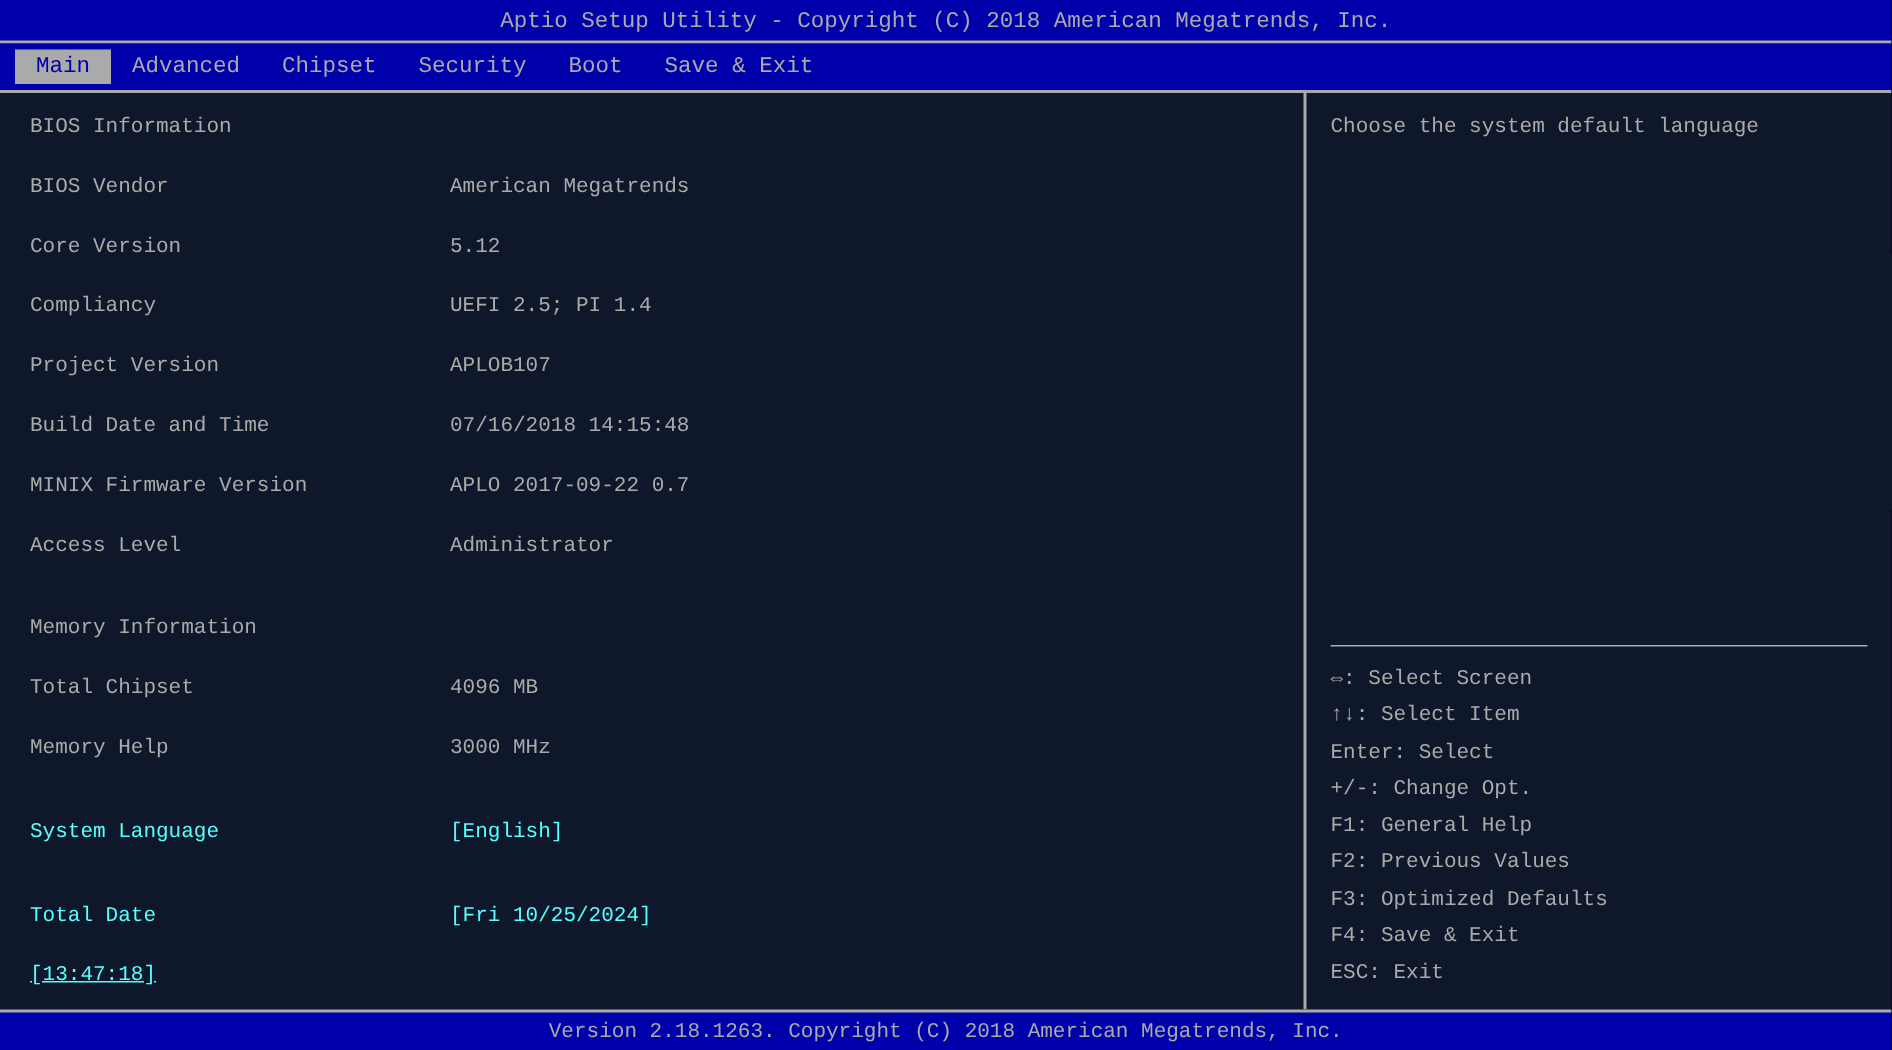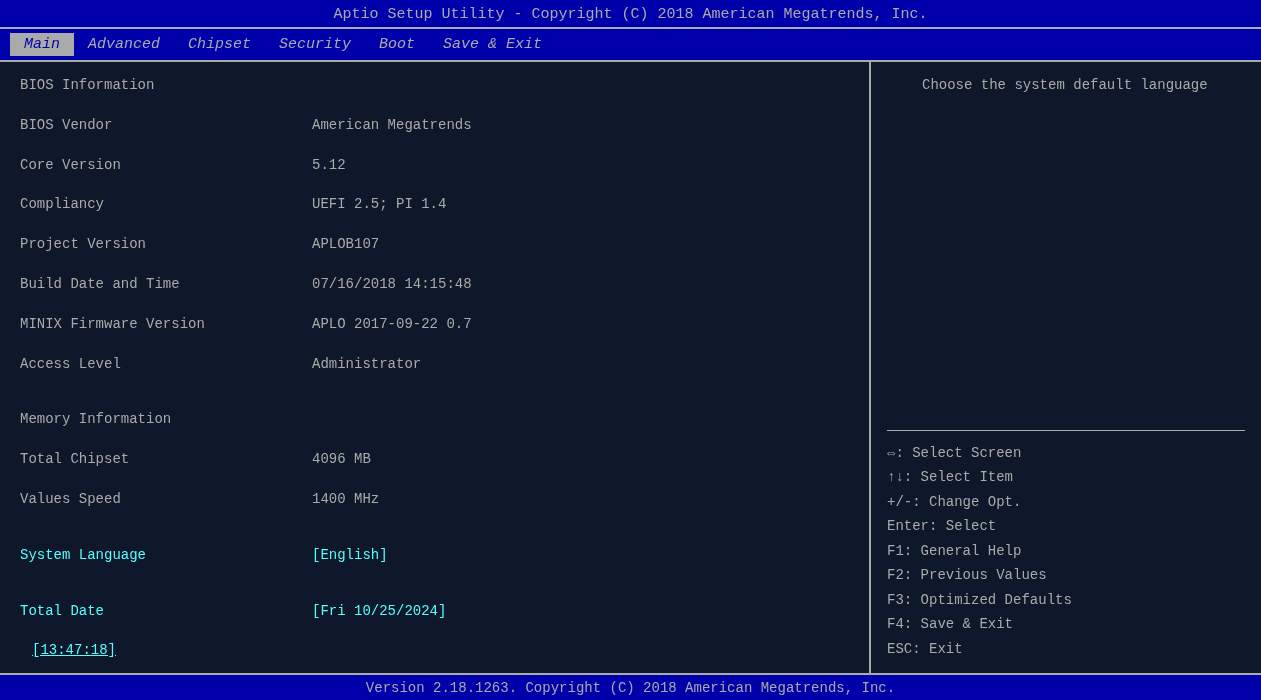--- a/index.html
+++ b/index.html
@@ -43,21 +43,20 @@
       padding: 4px 10px;
       gap: 0px;
       border-bottom: 2px solid #aaaaaa;
     }
 
     .menu-item {
       color: #aaaaaa;
       font-size: 15px;
       padding: 3px 14px;
       cursor: pointer;
-      font-style: italic;
     }
 
     .menu-item.active {
       background-color: #aaaaaa;
       color: #0000aa;
     }
 
     
     .content-area {
       display: flex;
@@ -88,41 +87,39 @@
       width: 280px;
       flex-shrink: 0;
     }
 
     .info-label.highlight {
       color: #55ffff;
     }
 
     .info-value {
       color: #aaaaaa;
-      margin-left: 12px;
     }
 
     .section-gap {
       height: 14px;
     }
 
     
     .right-panel {
       width: 390px;
       padding: 12px 16px;
       display: flex;
       flex-direction: column;
     }
 
     .help-text {
       color: #aaaaaa;
       font-size: 14px;
       line-height: 1.6;
       flex: 1;
-      margin-left: 35px;
     }
 
     .divider {
       border: none;
       border-top: 1px solid #aaaaaa;
       margin: 10px 0;
     }
 
     .key-help {
       color: #aaaaaa;
@@ -198,22 +195,22 @@
       <div class="section-gap"></div>
 
       <div class="info-row">
         <span class="info-label">Memory Information</span>
       </div>
       <div class="info-row">
         <span class="info-label">Total Chipset</span>
         <span class="info-value">4096 MB</span>
       </div>
       <div class="info-row">
-        <span class="info-label">Values Speed</span>
-        <span class="info-value">1400 MHz</span>
+        <span class="info-label">Memory Help</span>
+        <span class="info-value">3000 MHz</span>
       </div>
 
       <div class="section-gap"></div>
 
       <div class="info-row">
         <span class="info-label highlight">System Language</span>
         <span class="info-value" style="color:#55ffff;">[English]</span>
       </div>
 
       <div class="section-gap"></div>
@@ -228,22 +225,22 @@
       </div>
 
     </div>
 
     <div class="right-panel">
       <div class="help-text">Choose the system default language</div>
       <hr class="divider">
       <div class="key-help">
         <div>⇔: Select Screen</div>
         <div>↑↓: Select Item</div>
+        <div>Enter: Select</div>
         <div>+/-: Change Opt.</div>
-        <div>Enter: Select</div>
         <div>F1: General Help</div>
         <div>F2: Previous Values</div>
         <div>F3: Optimized Defaults</div>
         <div>F4: Save &amp; Exit</div>
         <div>ESC: Exit</div>
       </div>
     </div>
 
   </div>
 

